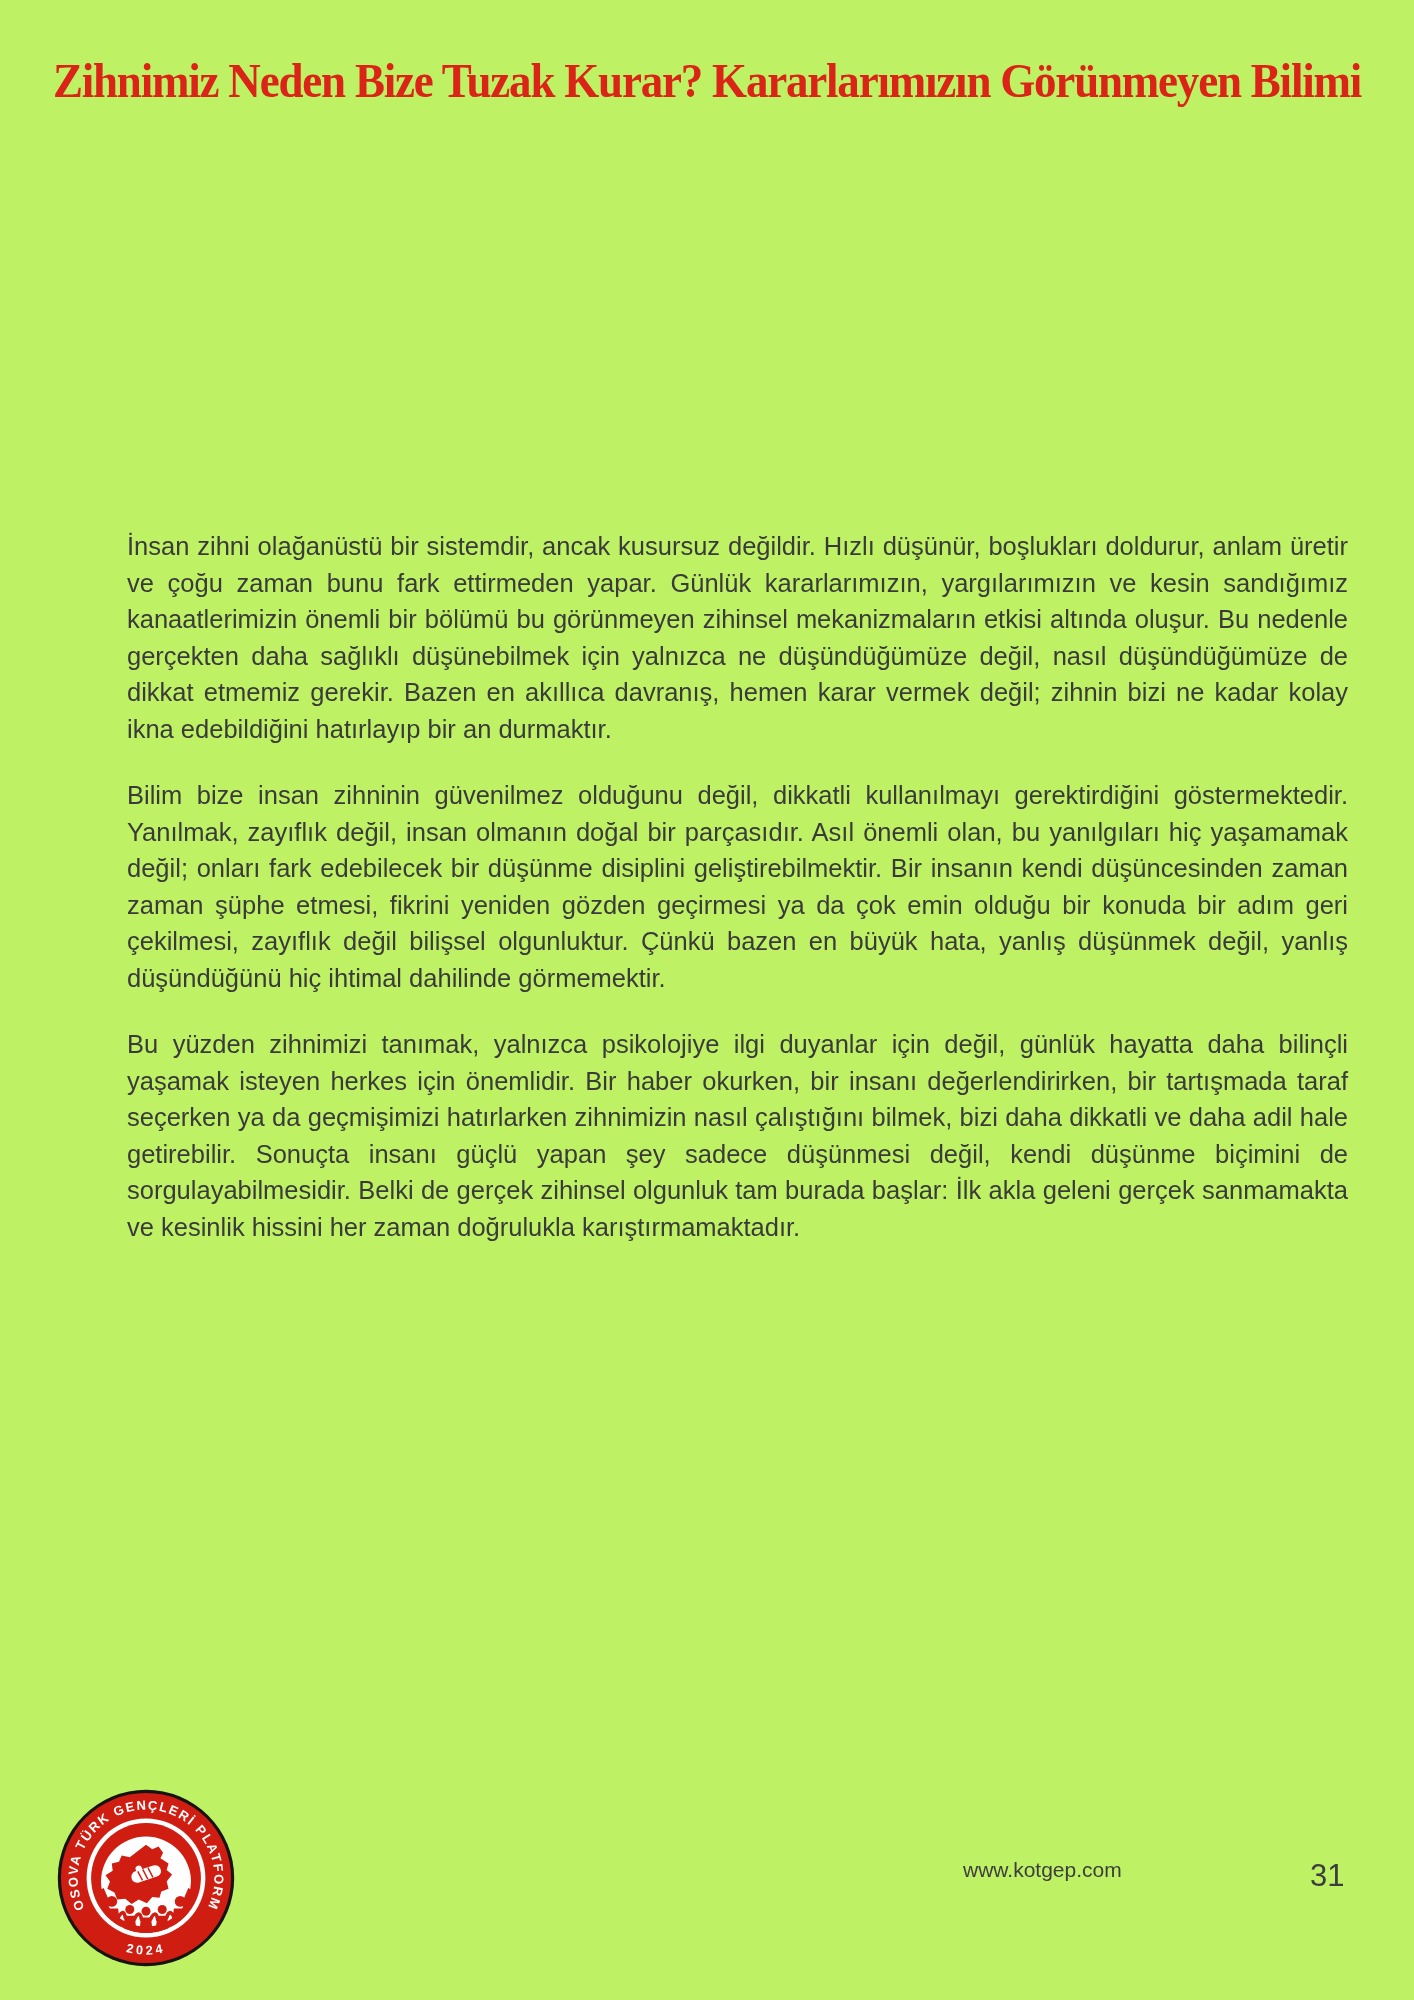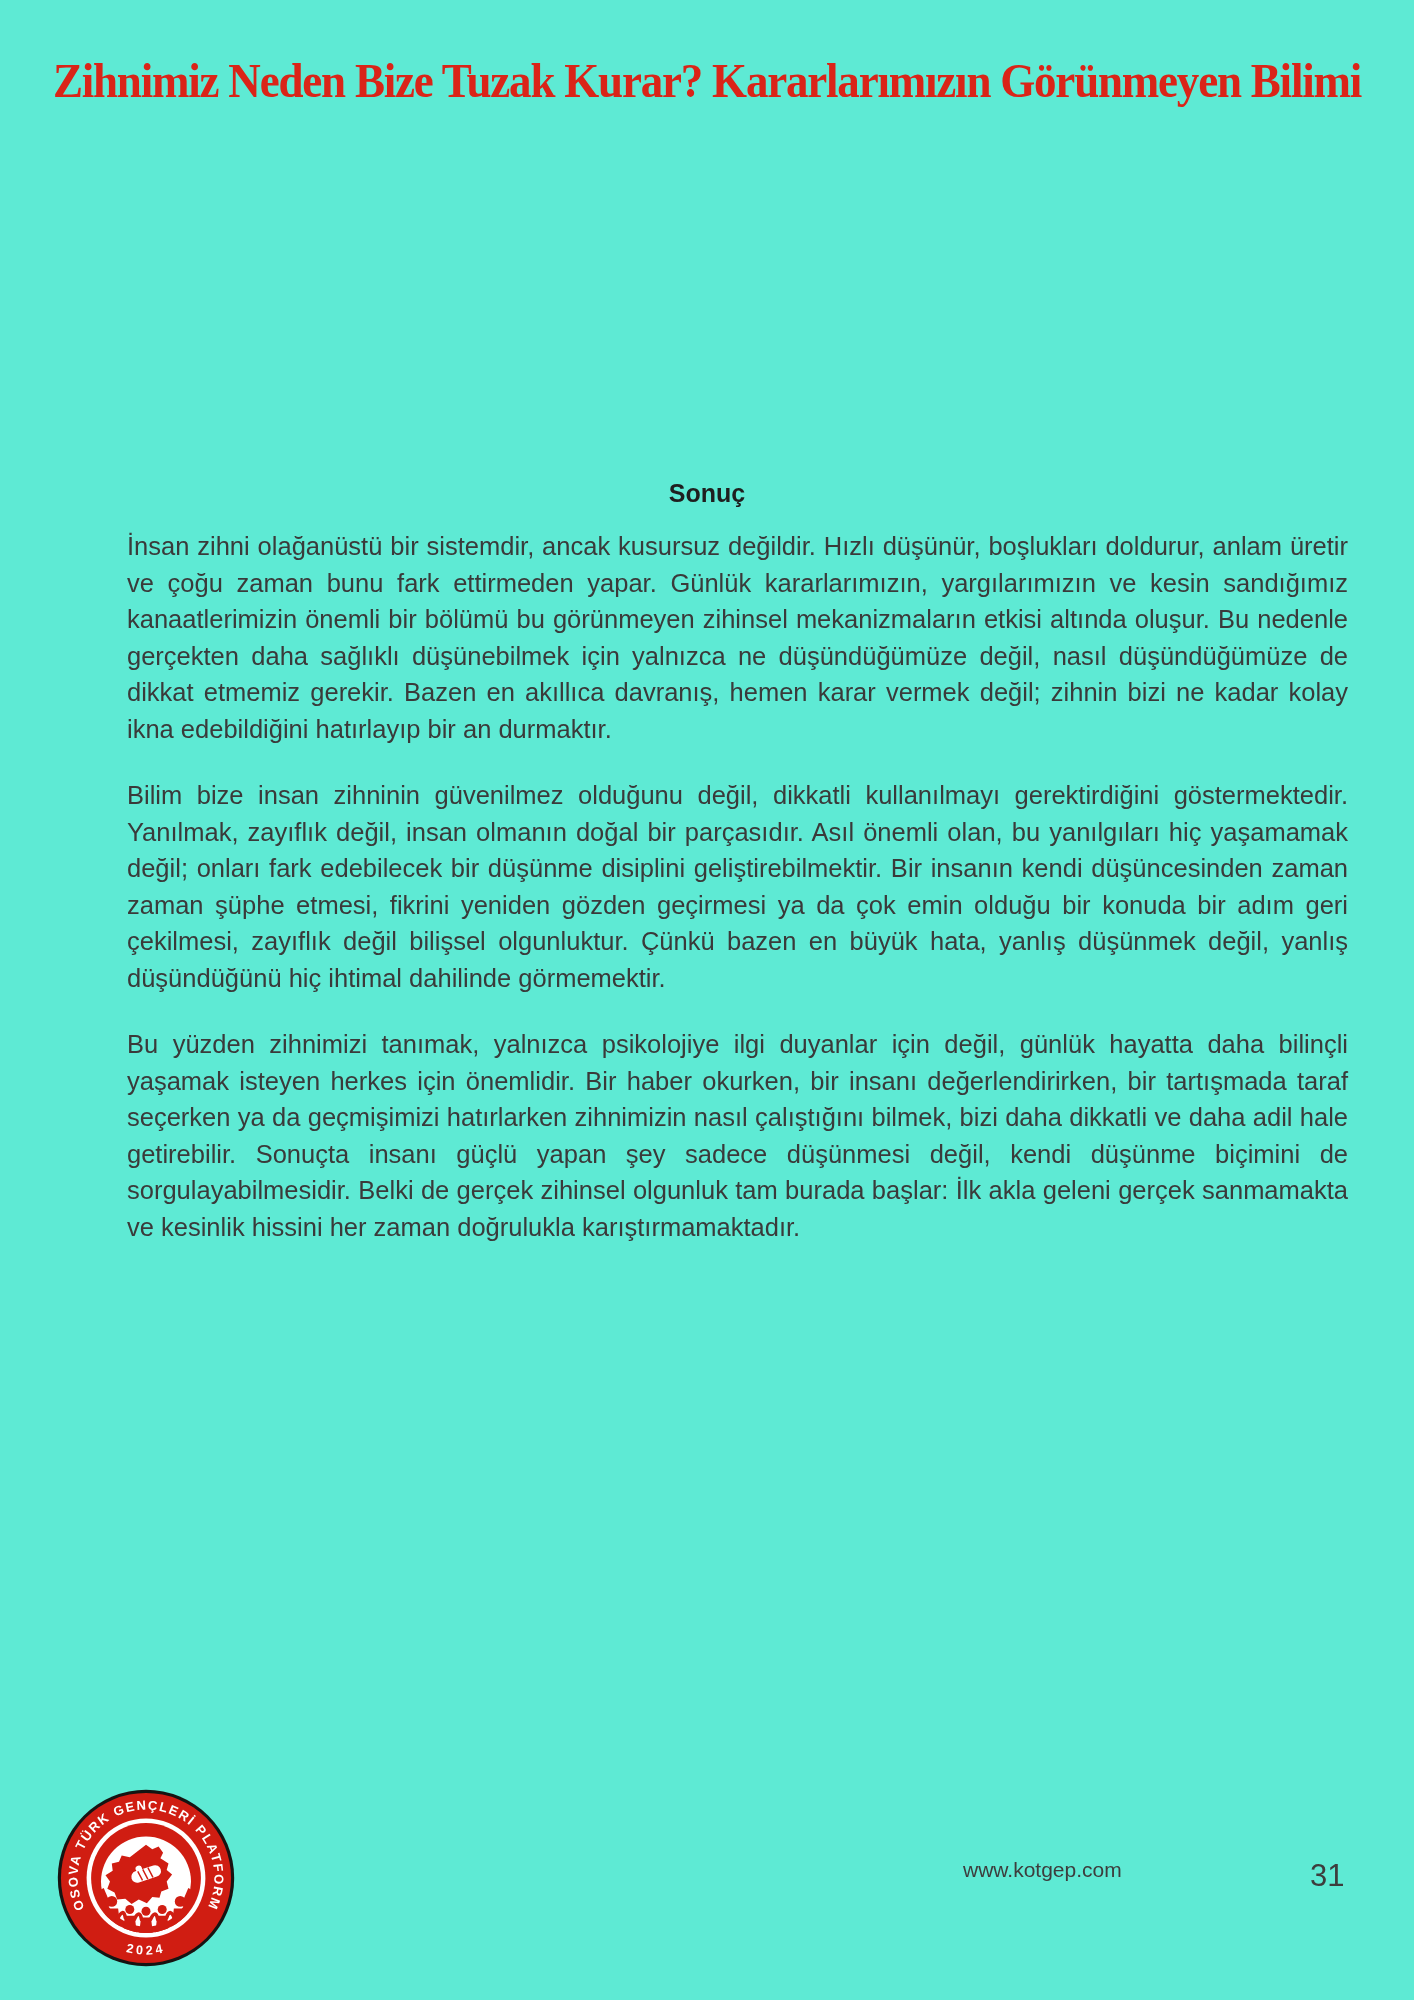--- a/index.html
+++ b/index.html
@@ -5,21 +5,21 @@
   html, body { margin: 0; padding: 0; }
   body {
     background: #e9e4db;
     font-family: "Liberation Sans", sans-serif;
   }
   .page {
     position: relative;
     width: 1414px;
     height: 2000px;
     margin: 0 auto;
-    background: #5eead4;
+    background: #bef264;
     overflow: hidden;
   }
   .doc-title {
     position: absolute;
     top: 26px;
     left: 0;
     width: 100%;
     text-align: center;
     font-family: "Liberation Serif", serif;
     font-weight: 700;
@@ -90,21 +90,20 @@
     fill: #ffffff;
   }
 </style>
 </head>
 <body>
 
 <div class="page">
 
   <h1 class="doc-title">Zihnimiz Neden Bize Tuzak Kurar? Kararlarımızın Görünmeyen Bilimi</h1>
 
-  <h2 class="section-heading">Sonuç</h2>
 
   <div class="body-text">
     <p>İnsan zihni olağanüstü bir sistemdir, ancak kusursuz değildir. Hızlı düşünür, boşlukları doldurur, anlam üretir ve çoğu zaman bunu fark ettirmeden yapar. Günlük kararlarımızın, yargılarımızın ve kesin sandığımız kanaatlerimizin önemli bir bölümü bu görünmeyen zihinsel mekanizmaların etkisi altında oluşur. Bu nedenle gerçekten daha sağlıklı düşünebilmek için yalnızca ne düşündüğümüze değil, nasıl düşündüğümüze de dikkat etmemiz gerekir. Bazen en akıllıca davranış, hemen karar vermek değil; zihnin bizi ne kadar kolay ikna edebildiğini hatırlayıp bir an durmaktır.</p>
     <p>Bilim bize insan zihninin güvenilmez olduğunu değil, dikkatli kullanılmayı gerektirdiğini göstermektedir. Yanılmak, zayıflık değil, insan olmanın doğal bir parçasıdır. Asıl önemli olan, bu yanılgıları hiç yaşamamak değil; onları fark edebilecek bir düşünme disiplini geliştirebilmektir. Bir insanın kendi düşüncesinden zaman zaman şüphe etmesi, fikrini yeniden gözden geçirmesi ya da çok emin olduğu bir konuda bir adım geri çekilmesi, zayıflık değil bilişsel olgunluktur. Çünkü bazen en büyük hata, yanlış düşünmek değil, yanlış düşündüğünü hiç ihtimal dahilinde görmemektir.</p>
     <p>Bu yüzden zihnimizi tanımak, yalnızca psikolojiye ilgi duyanlar için değil, günlük hayatta daha bilinçli yaşamak isteyen herkes için önemlidir. Bir haber okurken, bir insanı değerlendirirken, bir tartışmada taraf seçerken ya da geçmişimizi hatırlarken zihnimizin nasıl çalıştığını bilmek, bizi daha dikkatli ve daha adil hale getirebilir. Sonuçta insanı güçlü yapan şey sadece düşünmesi değil, kendi düşünme biçimini de sorgulayabilmesidir. Belki de gerçek zihinsel olgunluk tam burada başlar: İlk akla geleni gerçek sanmamakta ve kesinlik hissini her zaman doğrulukla karıştırmamaktadır.</p>
   </div>
 
   <div class="logo-wrap">
     <svg viewBox="0 0 200 200" xmlns="http://www.w3.org/2000/svg" xmlns:xlink="http://www.w3.org/1999/xlink" aria-hidden="true">
       <defs>

